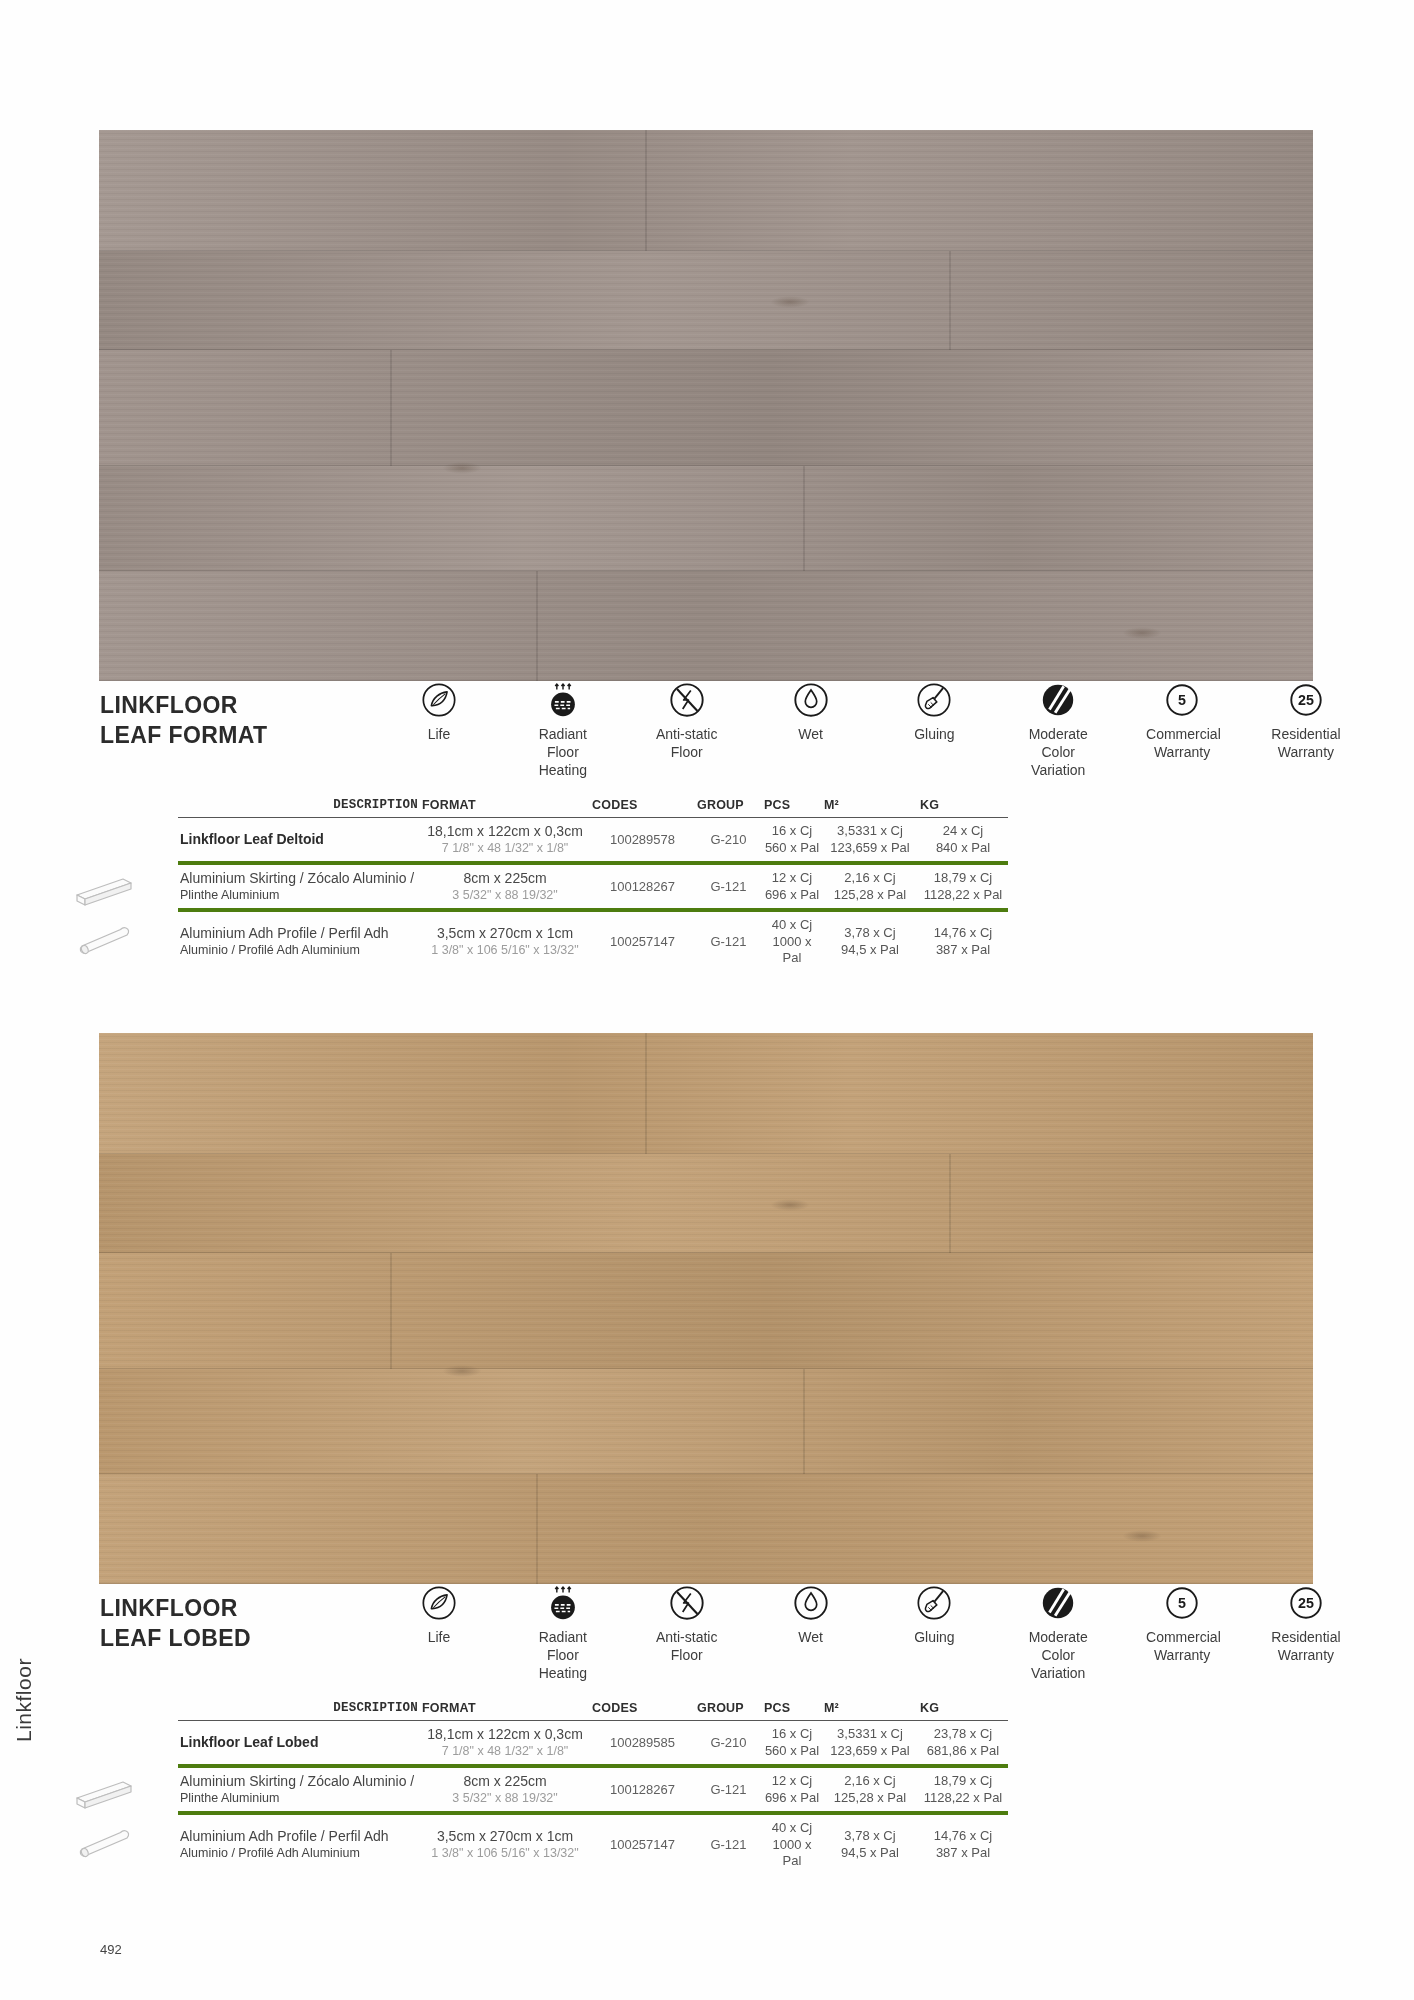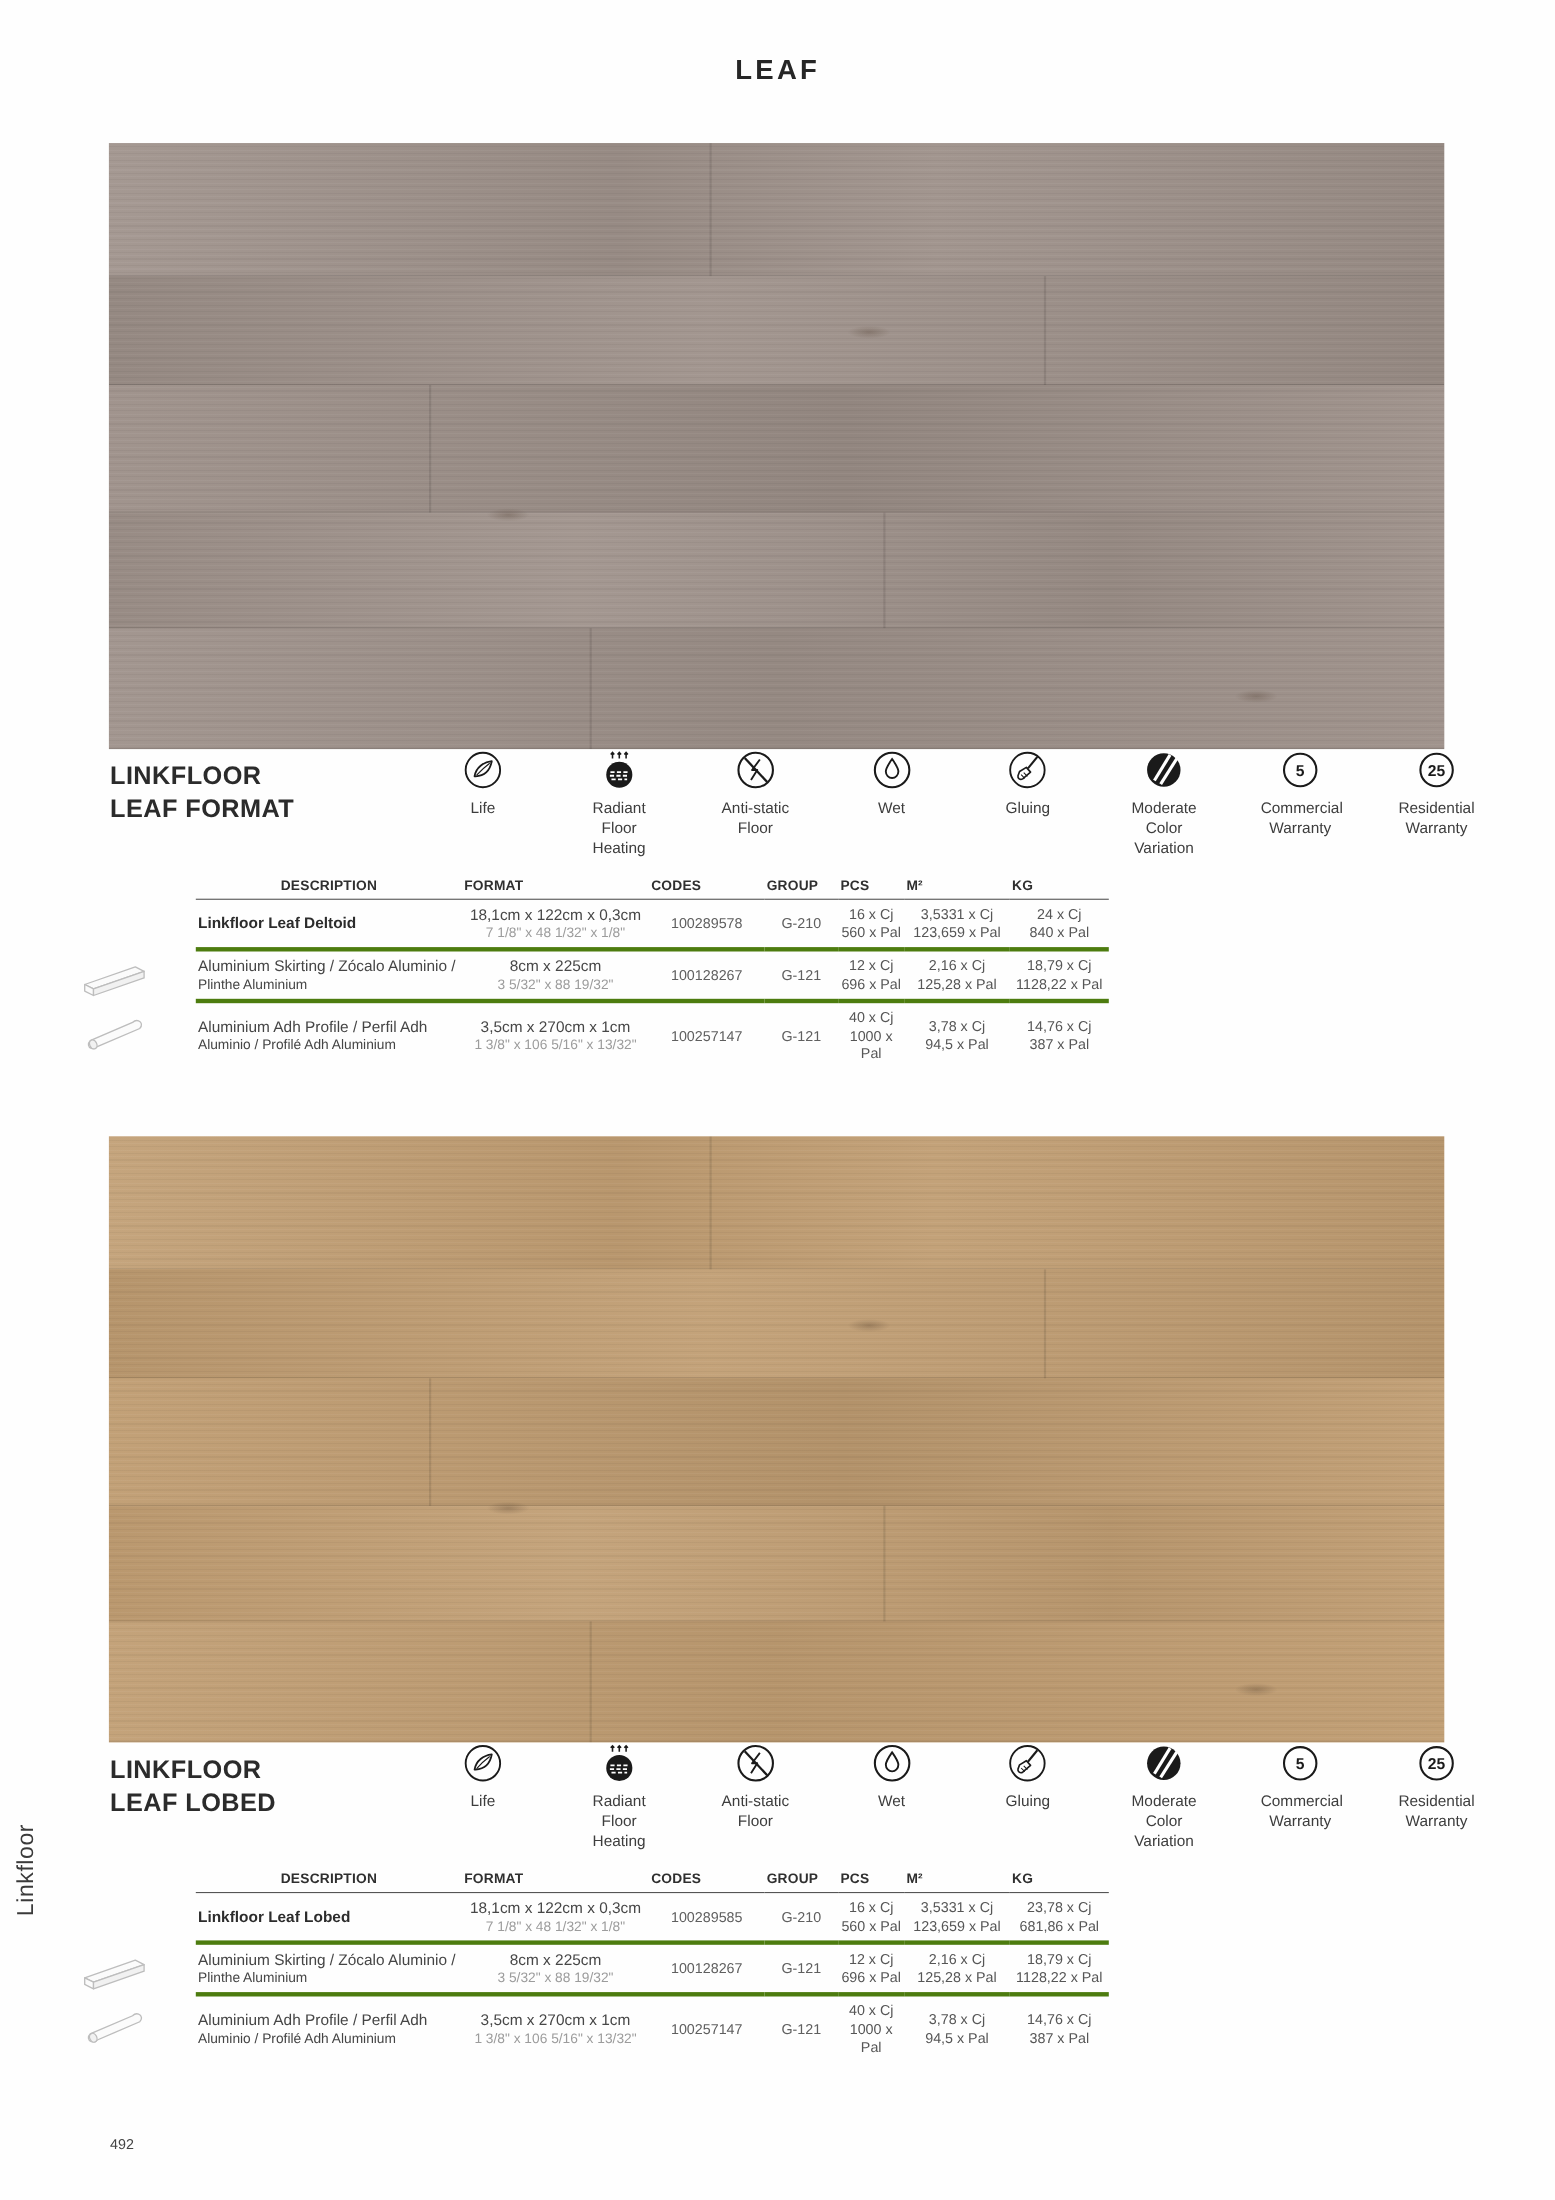--- a/index.html
+++ b/index.html
@@ -36,42 +36,41 @@
   .icon-glyph{height:38px;}
   .icon-label{font-size:14px;color:#3d3d3d;text-align:center;line-height:1.3;width:72px;}
 
   .thumbs{position:absolute;left:72px;top:740px;width:68px;}
   .thumb{height:48px;}
 
   .spec-table{position:absolute;left:178px;top:668px;}
   table.spec{border-collapse:collapse;table-layout:fixed;width:830px;}
   table.spec th{font-size:12.5px;font-weight:700;color:#2f2f2f;letter-spacing:0.2px;
                 text-align:left;padding:0 2px 5px 2px;border-bottom:1.5px solid #555;}
-  table.spec th.left{text-align:center;}
+  table.spec th.left{text-align:right;font-family:Liberation Mono, monospace;}
   table.spec td{padding:5px 2px;text-align:center;vertical-align:middle;}
   table.spec td.left{text-align:left;}
   tr.sep td{border-bottom:4px solid #4d7c0f;}
   .l1{font-size:14px;color:#474747;line-height:1.25;}
   .l2{font-size:12.5px;color:#9c9c9c;line-height:1.25;}
   td.desc .l1,td.desc .l2{color:#454545;}
   tr.main td.desc .l1{font-weight:700;color:#2c2c2c;font-size:14px;}
   td.num .l1,td.num .l2{color:#565656;font-size:13px;}
   td.single{font-size:13px;color:#5f5f5f;}
 
   .sidebar-label{position:absolute;left:12px;top:1612px;height:130px;
                  writing-mode:vertical-lr;transform:rotate(180deg);
                  font-size:21px;color:#3a3a3a;letter-spacing:0.5px;}
   .page-number{position:absolute;left:100px;top:1942px;font-size:13px;color:#444;}
 </style>
 </head>
 <body>
 
 <div class="page">
 
-  <div class="page-title">LEAF</div>
 
   <div class="section" id="section-0">
     <div class="wood" style="background: rgb(157, 144, 137);">
         <div class="plank p1" style="top: 0%; height: 22%;"></div>
         <div class="seam" style="left: 45%; top: 0%; height: 22%;"></div>
         <div class="plank p2" style="top: 22%; height: 18%;"></div>
         <div class="seam" style="left: 70%; top: 22%; height: 18%;"></div>
         <div class="plank p3" style="top: 40%; height: 21%;"></div>
         <div class="seam" style="left: 24%; top: 40%; height: 21%;"></div>
         <div class="plank p4" style="top: 61%; height: 19%;"></div>

